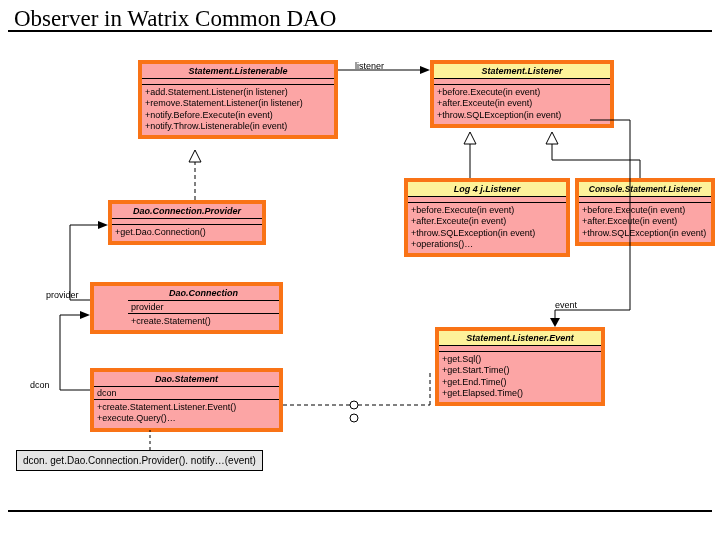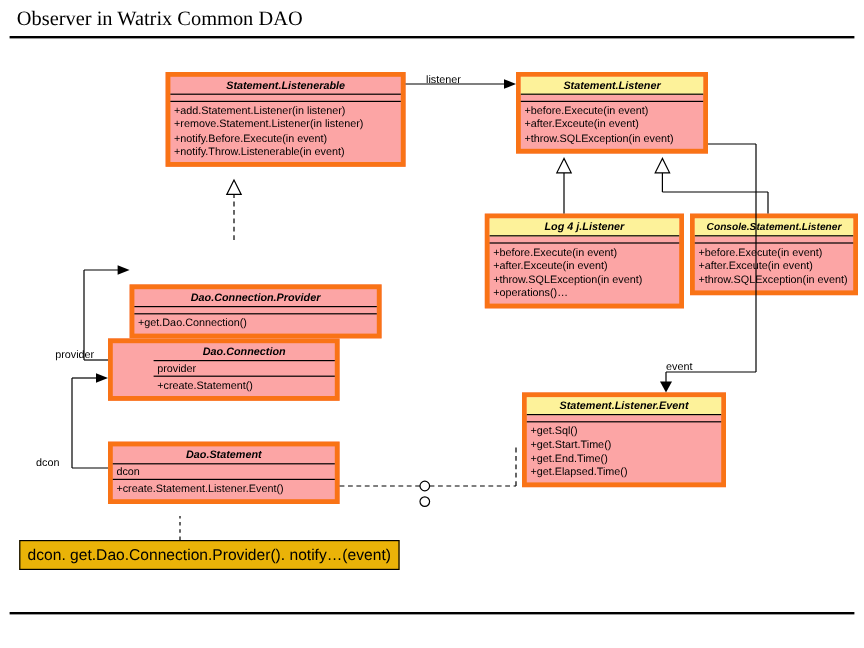--- a/index.html
+++ b/index.html
@@ -9,21 +9,21 @@
     background: #fff;
     width: 720px;
     height: 540px;
     position: relative;
     overflow: hidden;
   }
   .title {
     position: absolute;
     top: 6px;
     left: 14px;
-    font-size: 17px;
+    font-size: 23px;
     color: #000;
     text-align: center;
   }
   .hr {
     position: absolute;
     left: 8px;
     right: 8px;
     height: 2px;
     background: #000;
   }
@@ -58,45 +58,45 @@
     font-family: Arial, sans-serif;
   }
   svg.conn {
     position: absolute;
     top: 0; left: 0;
     width: 720px; height: 540px;
     pointer-events: none;
   }
   .note {
     position: absolute;
-    font-size: 13px;
+    font-size: 10px;
     font-family: Arial, sans-serif;
     border: 1px solid #000;
     padding: 4px 6px;
-    background: #eab308;
+    background: #e5e5e5;
   }
 </style>
 </head>
 <body>
 
 <div class="title">Observer in Watrix Common DAO</div>
 <div class="hr" style="top:30px"></div>
 
 <div class="cls" style="left:138px; top:60px; width:200px;">
   <div class="head">Statement.Listenerable</div>
   <div class="attrs"></div>
   <div class="ops">
     <div>+add.Statement.Listener(in listener)</div>
     <div>+remove.Statement.Listener(in listener)</div>
     <div>+notify.Before.Execute(in event)</div>
     <div>+notify.Throw.Listenerable(in event)</div>
   </div>
 </div>
 
-<div class="cls yellow" style="left:430px; top:60px; width:160px;">
+<div class="cls yellow" style="left:430px; top:60px; width:184px;">
   <div class="head">Statement.Listener</div>
   <div class="attrs"></div>
   <div class="ops">
     <div>+before.Execute(in event)</div>
     <div>+after.Exceute(in event)</div>
     <div>+throw.SQLException(in event)</div>
   </div>
 </div>
 
 <div class="label" style="left:355px; top:61px;">listener</div>
@@ -115,21 +115,21 @@
 <div class="cls yellow" style="left:575px; top:178px; width:140px;">
   <div class="head" style="font-size:8.5px">Console.Statement.Listener</div>
   <div class="attrs"></div>
   <div class="ops">
     <div>+before.Execute(in event)</div>
     <div>+after.Exceute(in event)</div>
     <div>+throw.SQLException(in event)</div>
   </div>
 </div>
 
-<div class="cls" style="left:108px; top:200px; width:210px;margin-top:37px;">
+<div class="cls" style="left:108px; top:200px; width:158px;">
   <div class="head">Dao.Connection.Provider</div>
   <div class="attrs"></div>
   <div class="ops">
     <div>+get.Dao.Connection()</div>
   </div>
 </div>
 
 <div class="cls" style="left:90px; top:282px; width:193px;padding-left:34px;">
   <div class="head">Dao.Connection</div>
   <div class="attrs" style="min-height:12px">
@@ -141,20 +141,21 @@
 </div>
 <div class="label" style="left:46px; top:290px;">provider</div>
 
 <div class="cls" style="left:90px; top:368px; width:193px;">
   <div class="head">Dao.Statement</div>
   <div class="attrs" style="min-height:12px">
     <div class="label" style="position:static; padding:1px 3px;">dcon</div>
   </div>
   <div class="ops">
     <div>+create.Statement.Listener.Event()</div>
+    <div>+execute.Query()…</div>
   </div>
 </div>
 <div class="label" style="left:30px; top:380px;">dcon</div>
 
 <div class="cls yellow" style="left:435px; top:327px; width:170px;">
   <div class="head">Statement.Listener.Event</div>
   <div class="attrs"></div>
   <div class="ops">
     <div>+get.Sql()</div>
     <div>+get.Start.Time()</div>

